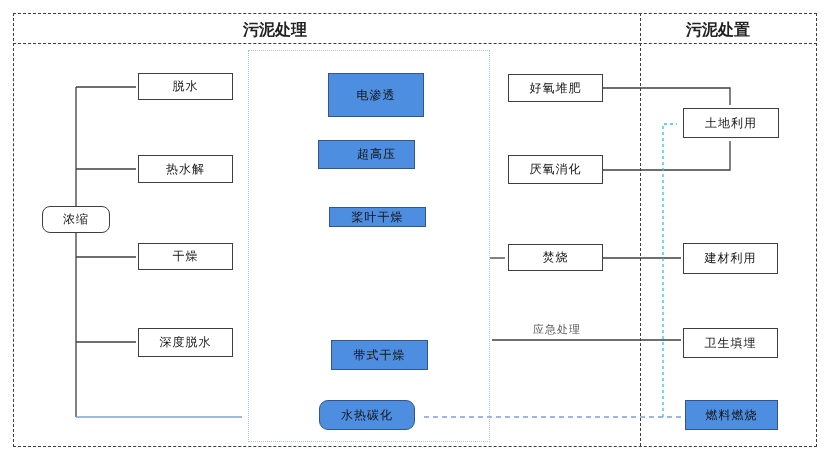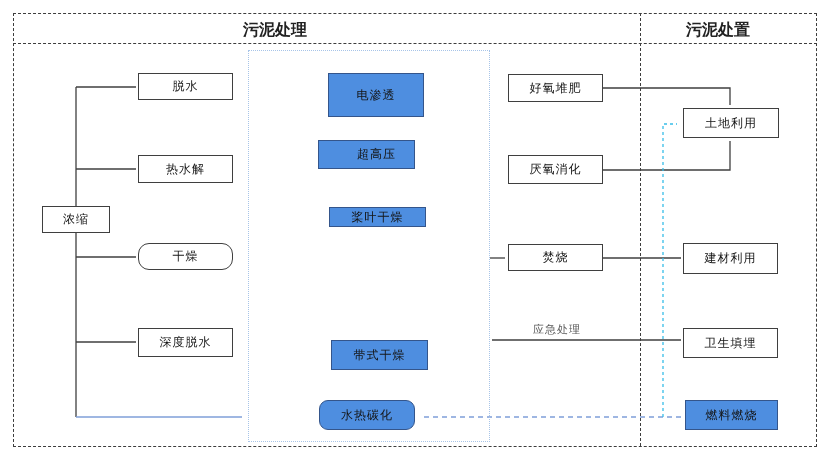--- a/index.html
+++ b/index.html
@@ -78,24 +78,24 @@
   </svg>
 
   <div class="outer-frame"></div>
   <div class="header-divider"></div>
   <div class="v-separator"></div>
   <div class="mid-container"></div>
 
   <div class="section-title" style="left:275px; top:20px;">污泥处理</div>
   <div class="section-title" style="left:718px; top:20px;">污泥处置</div>
 
-  <div class="node" style="left:42px; top:206px; width:68px; height:27px;">浓缩</div>
+  <div class="node" style="left:42px; top:206px; width:68px; height:27px;border-radius:8px;">浓缩</div>
   <div class="node" style="left:138px; top:73px; width:95px; height:27px;">脱水</div>
   <div class="node" style="left:138px; top:155px; width:95px; height:28px;font-family:Liberation Mono, monospace;">热水解</div>
-  <div class="node" style="left:138px; top:243px; width:95px; height:27px;border-radius:11px;">干燥</div>
+  <div class="node" style="left:138px; top:243px; width:95px; height:27px;">干燥</div>
   <div class="node" style="left:138px; top:328px; width:95px; height:29px;">深度脱水</div>
 
   <div class="node accent" style="left:328px; top:73px; width:96px; height:44px;">电渗透</div>
   <div class="node accent" style="left:318px; top:140px; width:97px; height:29px;padding-left:20px;">超高压</div>
   <div class="node accent" style="left:329px; top:207px; width:97px; height:20px;">桨叶干燥</div>
   <div class="node accent" style="left:331px; top:340px; width:97px; height:30px;">带式干燥</div>
   <div class="node accent" style="left:319px; top:400px; width:96px; height:30px;border-radius:9px;">水热碳化</div>
 
   <div class="node" style="left:508px; top:74px; width:95px; height:28px;">好氧堆肥</div>
   <div class="node" style="left:508px; top:155px; width:95px; height:29px;">厌氧消化</div>

